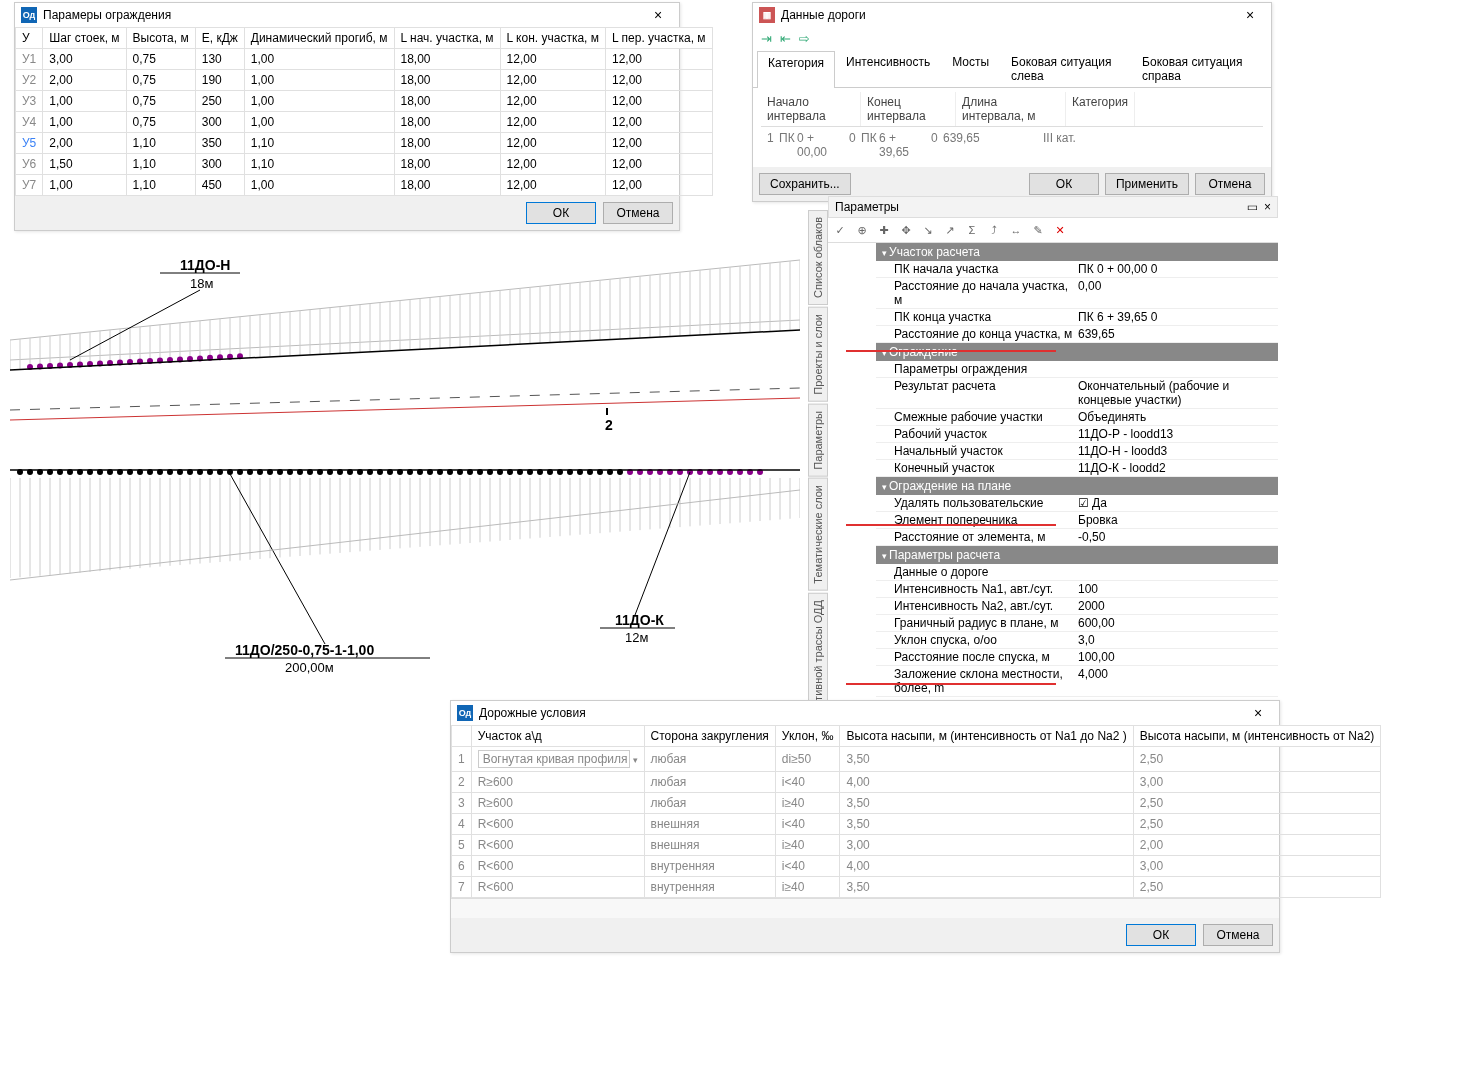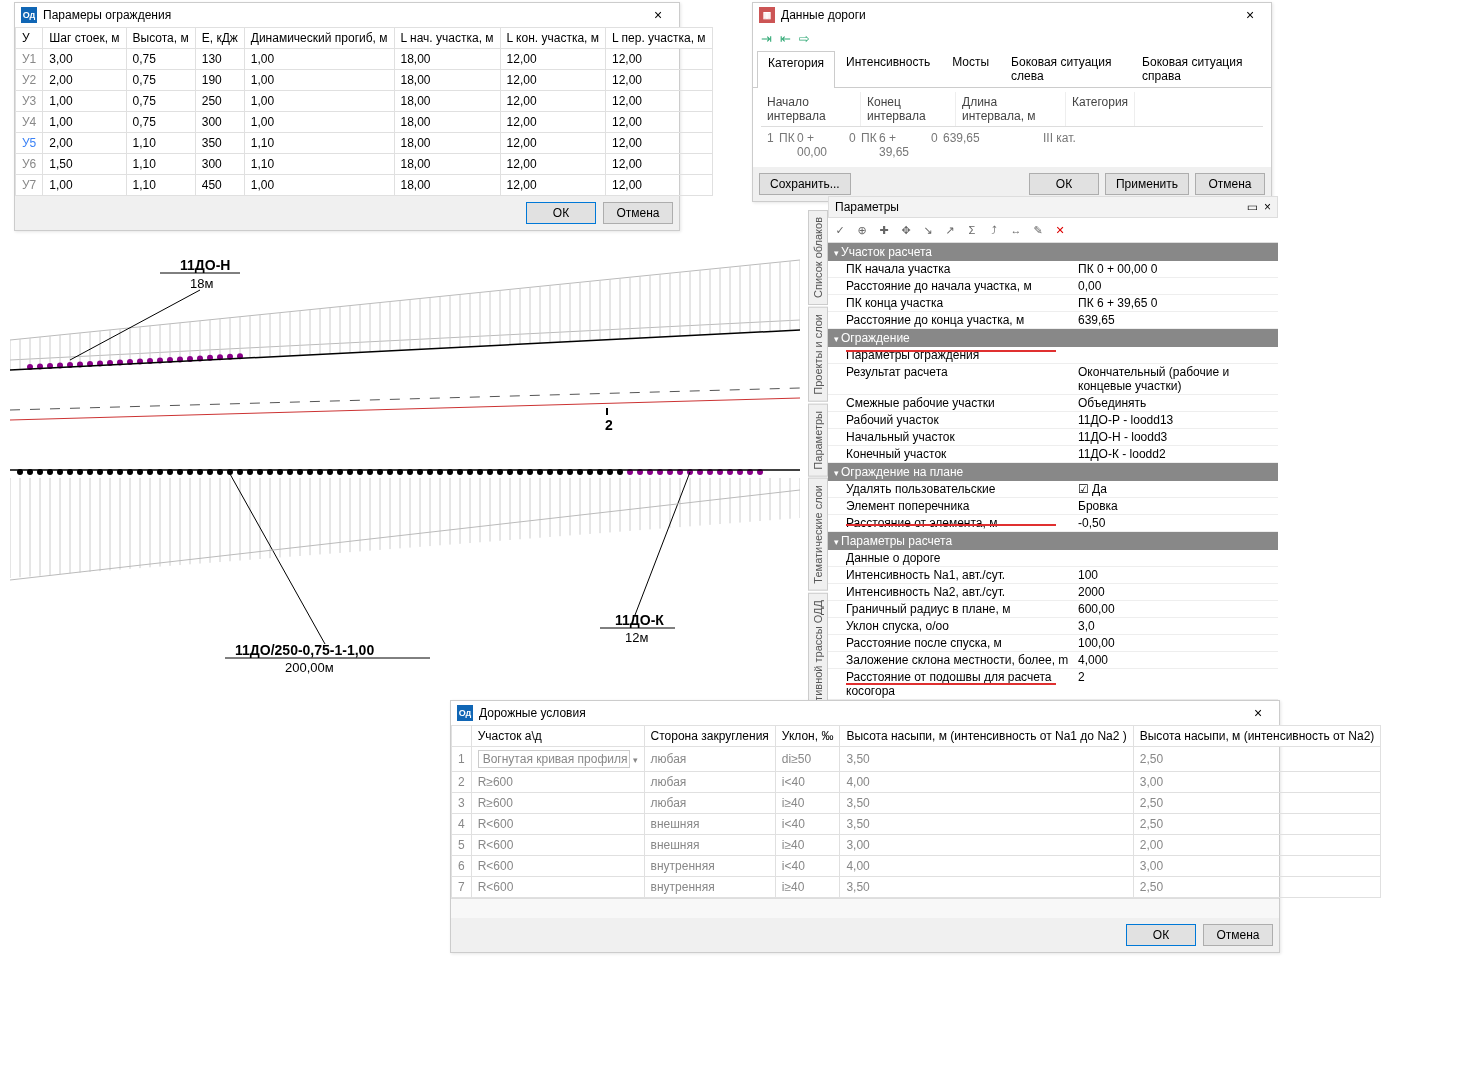--- a/index.html
+++ b/index.html
@@ -41,21 +41,21 @@
 .subhead { display:flex; border-bottom:1px solid #ddd; font-size:12px; color:#444; }
 .subhead div { padding: 3px 6px; border-right:1px solid #eee; }
 .datarow { display:flex; padding:2px 0; font-size:12px;}
 .datarow div { padding:2px 6px; color:#777; }
 
 
 .drawing { position: absolute; left: 10px; top: 240px; width: 790px; height: 460px; }
 .drawing svg text { font-family: Arial; }
 
 
-.props-scroll { height: 490px; overflow: hidden; }
+.props-scroll { height: 490px; overflow: hidden; padding-left: 48px; }
 
 .tool-row { display:flex; gap:8px; padding:4px 8px; }
 .tool-row span { color:#3a7; font-size:13px; }
 
 .input-inline { border: 1px solid #ccc; padding:1px 4px; font-size:12px; color:#888; background:#fff;}
 </style>
 </head>
 <body>
 
 <div class="window" style="left:14px; top:2px; width:666px;">

